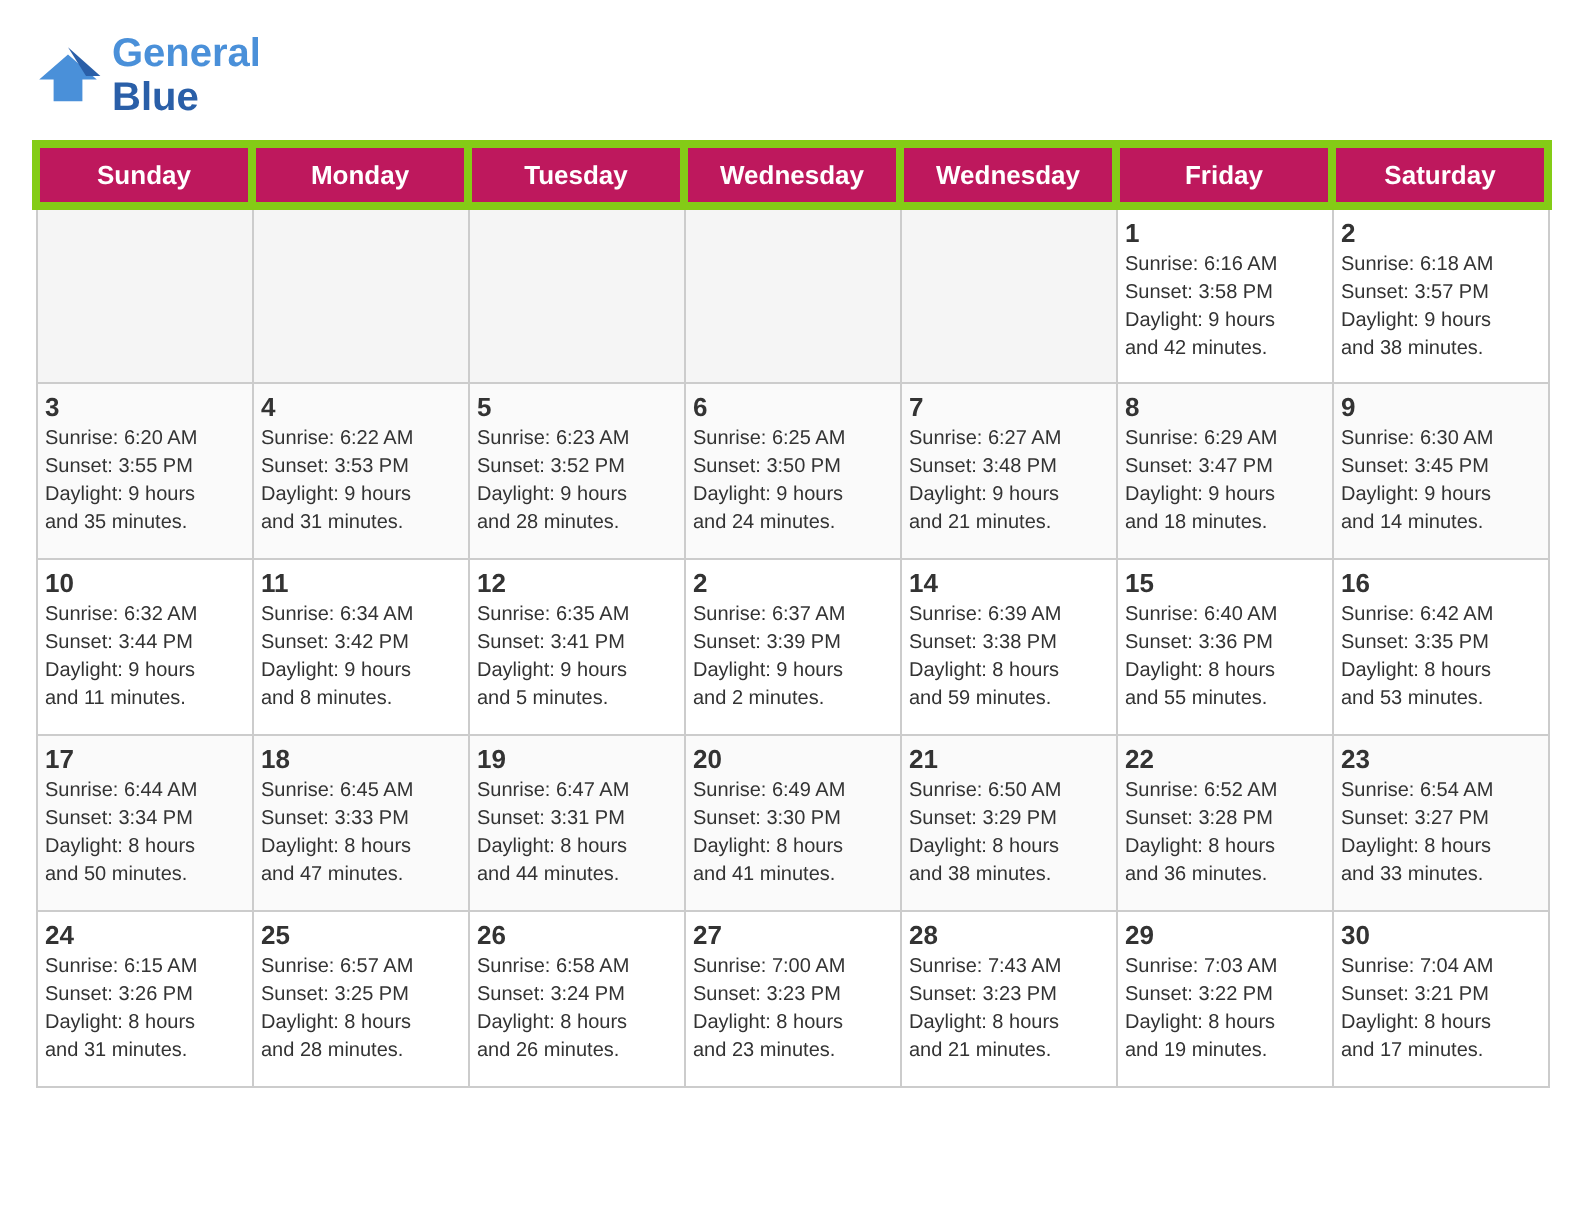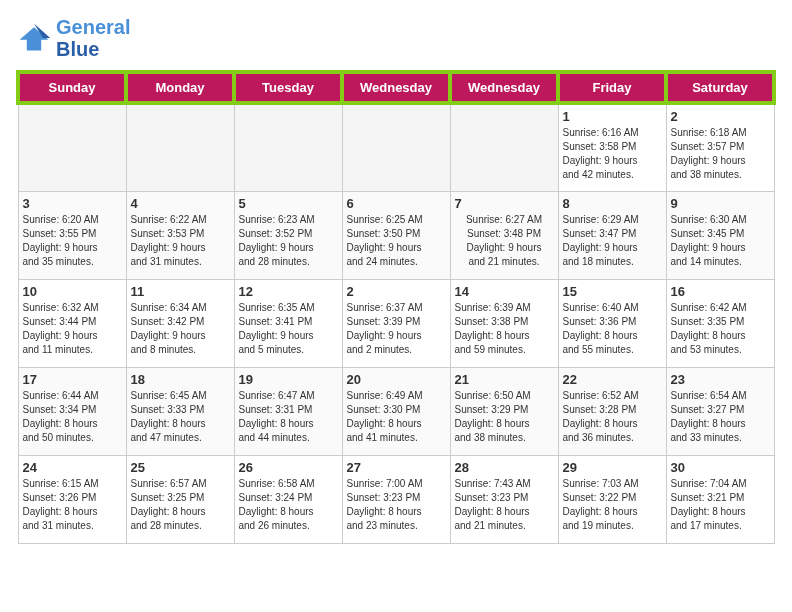--- a/index.html
+++ b/index.html
@@ -165,21 +165,21 @@
         </td>
         <td>
           <span class="day-num">6</span>
           <div class="day-info" style="white-space: pre-line;">Sunrise: 6:25 AM
 Sunset: 3:50 PM
 Daylight: 9 hours
 and 24 minutes.</div>
         </td>
         <td>
           <span class="day-num">7</span>
-          <div class="day-info" style="white-space: pre-line; text-align: center;">Sunrise: 6:27 AM
+          <div class="day-info" style="white-space: pre-line;">Sunrise: 6:27 AM
 Sunset: 3:48 PM
 Daylight: 9 hours
 and 21 minutes.</div>
         </td>
         <td>
           <span class="day-num">8</span>
           <div class="day-info" style="white-space: pre-line;">Sunrise: 6:29 AM
 Sunset: 3:47 PM
 Daylight: 9 hours
 and 18 minutes.</div>

